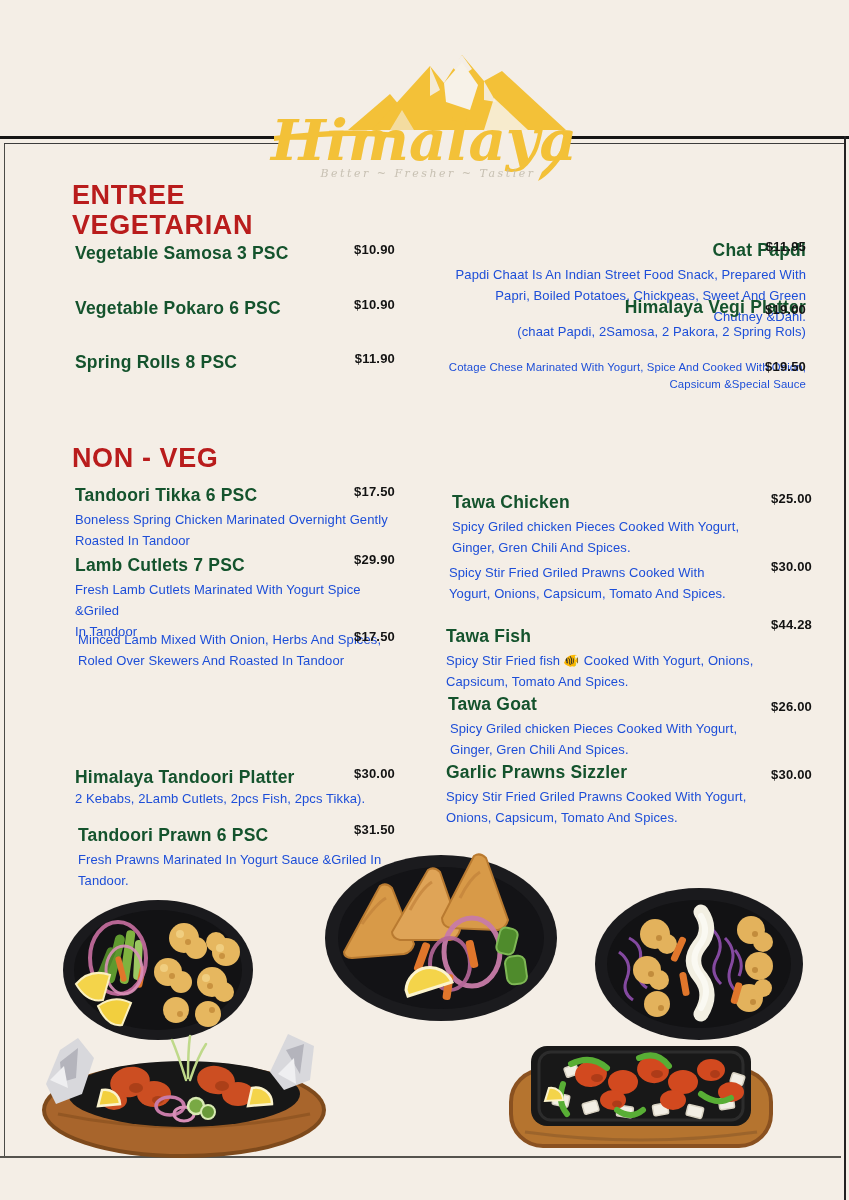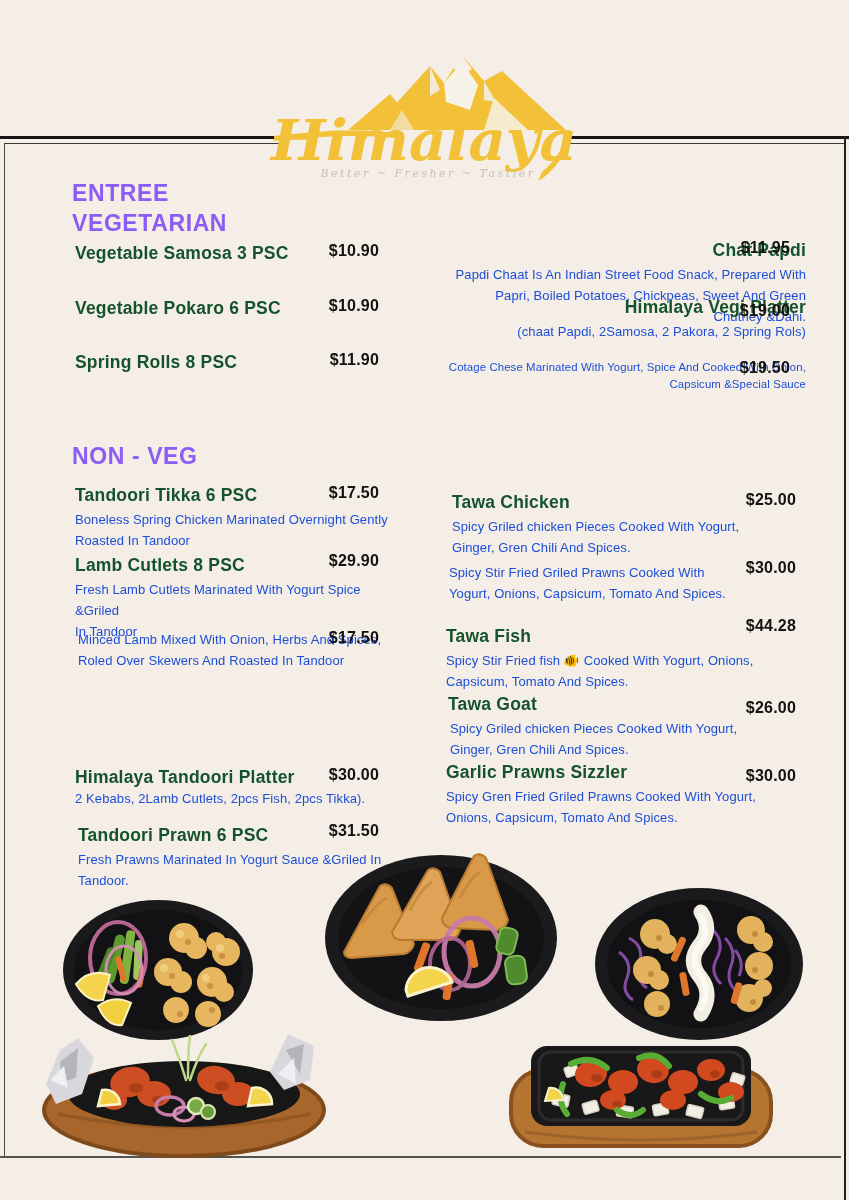--- a/index.html
+++ b/index.html
@@ -15,36 +15,36 @@
   .rule-top-left-thin   { left:4px; top:143px; width:278px; height:1px; background:#3c3c3c; }
   .rule-top-right-thick { left:568px; top:136px; width:281px; height:3px; }
   .rule-top-right-thin  { left:568px; top:143px; width:277px; height:1px; background:#3c3c3c; }
   .border-left  { left:4px;  top:144px; width:1px; height:1013px; background:#4a4a46; }
   .border-right { left:844px; top:136px; width:2px; height:1064px; background:#222; }
   .rule-bottom  { left:0; top:1156px; width:841px; height:2px; background:#55534e; }
   
   .logo { position:absolute; left:232px; top:50px; width:386px; height:132px; }
   
   .heading {
-    position:absolute; left:72px; font-size:23px; font-weight:800;
-    letter-spacing:.6px; color:#8b5cf6;
+    position:absolute; left:72px; font-size:27px; font-weight:800;
+    letter-spacing:.6px; color:#b91c1c;
   }
   
   .item { position:absolute; }
   .w-left  { left:75px;  width:320px; }
   .w-right { left:446px; width:366px; }
   .w-rightv{ left:446px; width:360px;text-align:right; }
   .item-name { font-size:17.5px; font-weight:700; color:#14532d; letter-spacing:.2px; }
   .item-desc {
     font-size:13px; color:#1d4ed8; line-height:1.62;
     white-space:pre-line; margin-top:3px; letter-spacing:.1px;
   }
   .item-desc.small { font-size:11.4px; line-height:1.5; margin-top:7px; }
   .item-price {
-    position:absolute; right:16px; top:-1px; font-size:16px;
+    position:absolute; right:0; top:-1px; font-size:13px;
     font-weight:700; color:#121212; letter-spacing:.2px;margin-left:45px;
   }
   
   .photo { position:absolute; }
 </style>
 </head>
 <body>
 
 <div class="page">
 
@@ -112,21 +112,21 @@
     <div class="item-price" style="top:7px">$19.50</div>
   </div>
 
   <div class="item w-left" style="top:485px">
     <div class="item-name">Tandoori Tikka 6 PSC</div>
     <div class="item-desc">Boneless Spring Chicken Marinated Overnight Gently
 Roasted In Tandoor</div>
     <div class="item-price">$17.50</div>
   </div>
   <div class="item w-left" style="top:555px">
-    <div class="item-name">Lamb Cutlets 8 PSC</div>
+    <div class="item-name">Lamb Cutlets 7 PSC</div>
     <div class="item-desc">Fresh Lamb Cutlets Marinated With Yogurt Spice &amp;Griled
 In Tandoor</div>
     <div class="item-price" style="top:-3px">$29.90</div>
   </div>
   <div class="item w-left" style="top:626px">
     <div class="item-desc" style="padding-left:3px">Minced Lamb Mixed With Onion, Herbs And Spices,
 Roled Over Skewers And Roasted In Tandoor</div>
     <div class="item-price" style="top:3px">$17.50</div>
   </div>
   <div class="item w-left" style="top:767px">
@@ -159,21 +159,21 @@
     <div class="item-price" style="top:-9px">$44.28</div>
   </div>
   <div class="item w-right" style="top:694px">
     <div class="item-name" style="padding-left:2px">Tawa Goat</div>
     <div class="item-desc" style="padding-left:4px">Spicy Griled chicken Pieces Cooked With Yogurt,
 Ginger, Gren Chili And Spices.</div>
     <div class="item-price" style="top:5px">$26.00</div>
   </div>
   <div class="item w-right" style="top:762px">
     <div class="item-name" style="padding-left:-2px">Garlic Prawns Sizzler</div>
-    <div class="item-desc">Spicy Gren Fried Griled Prawns Cooked With Yogurt,
+    <div class="item-desc">Spicy Stir Fried Griled Prawns Cooked With Yogurt,
 Onions, Capsicum, Tomato And Spices.</div>
     <div class="item-price" style="top:5px">$30.00</div>
   </div>
 
   <svg class="photo" style="left:60px; top:896px" width="198" height="148" viewBox="0 0 198 148" role="img">
     <ellipse cx="98" cy="74" rx="95" ry="70" fill="#1a1a1d"></ellipse>
     <ellipse cx="98" cy="74" rx="84" ry="60" fill="#121214"></ellipse>
     <g>
       <rect x="50" y="38" width="10" height="50" rx="5" fill="#5e992f" transform="rotate(14 55 63)"></rect>
       <rect x="63" y="34" width="9" height="54" rx="4" fill="#7fb33f" transform="rotate(8 67 61)"></rect>

